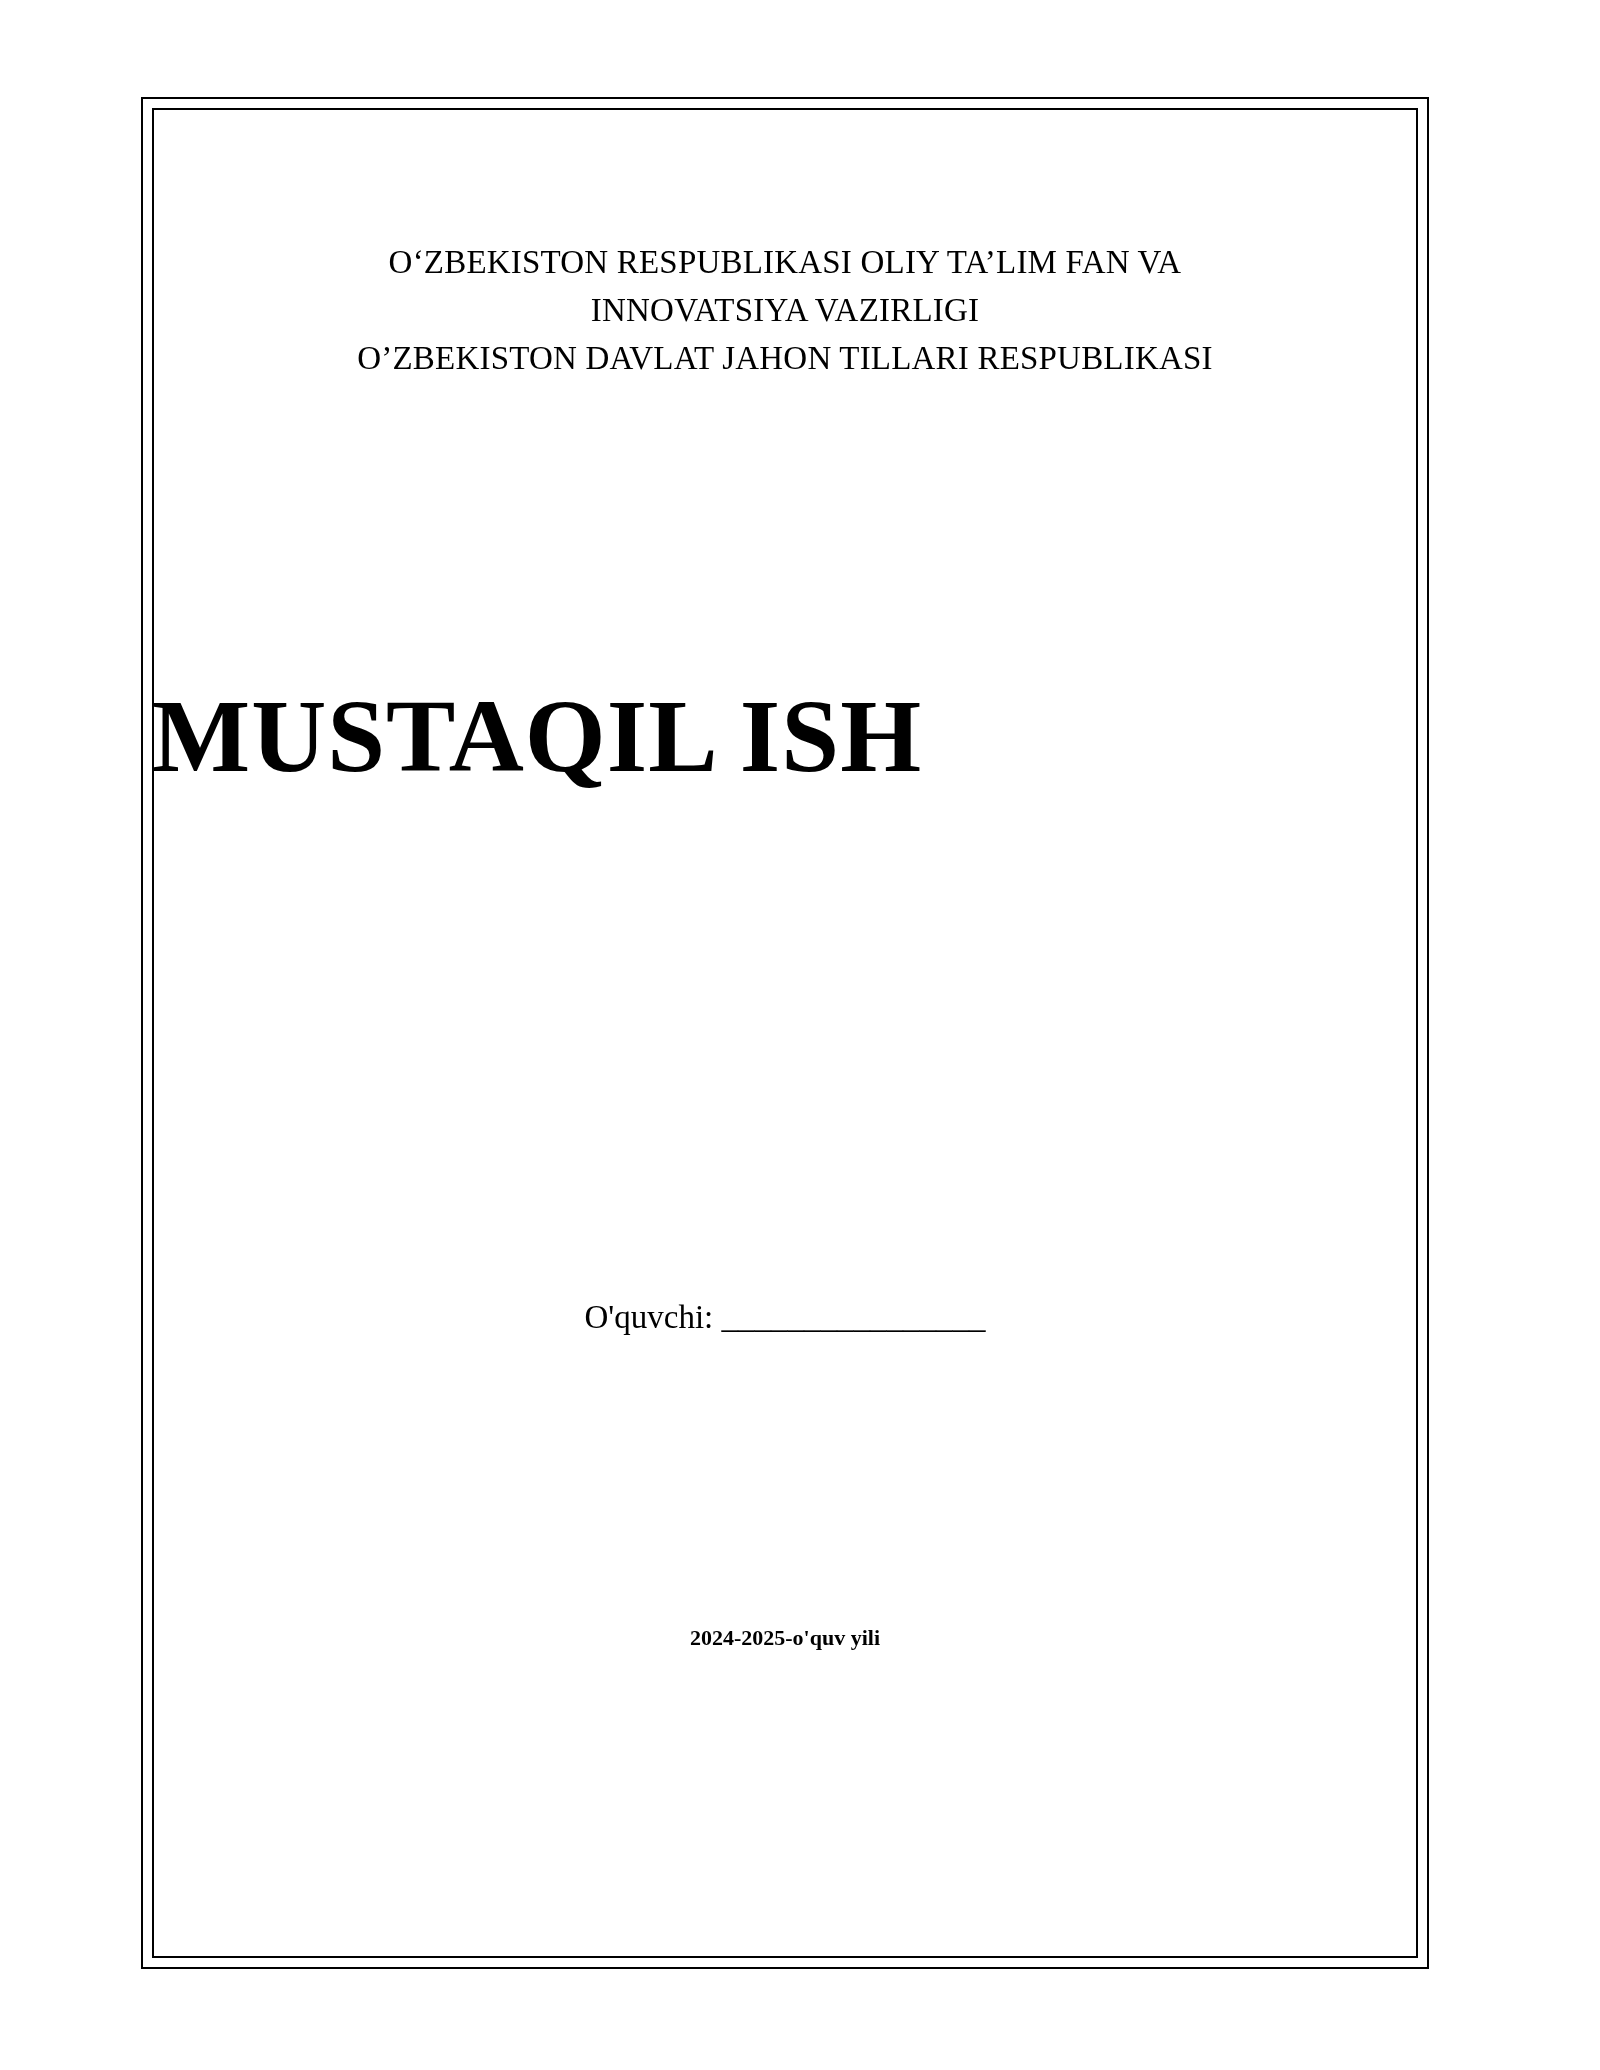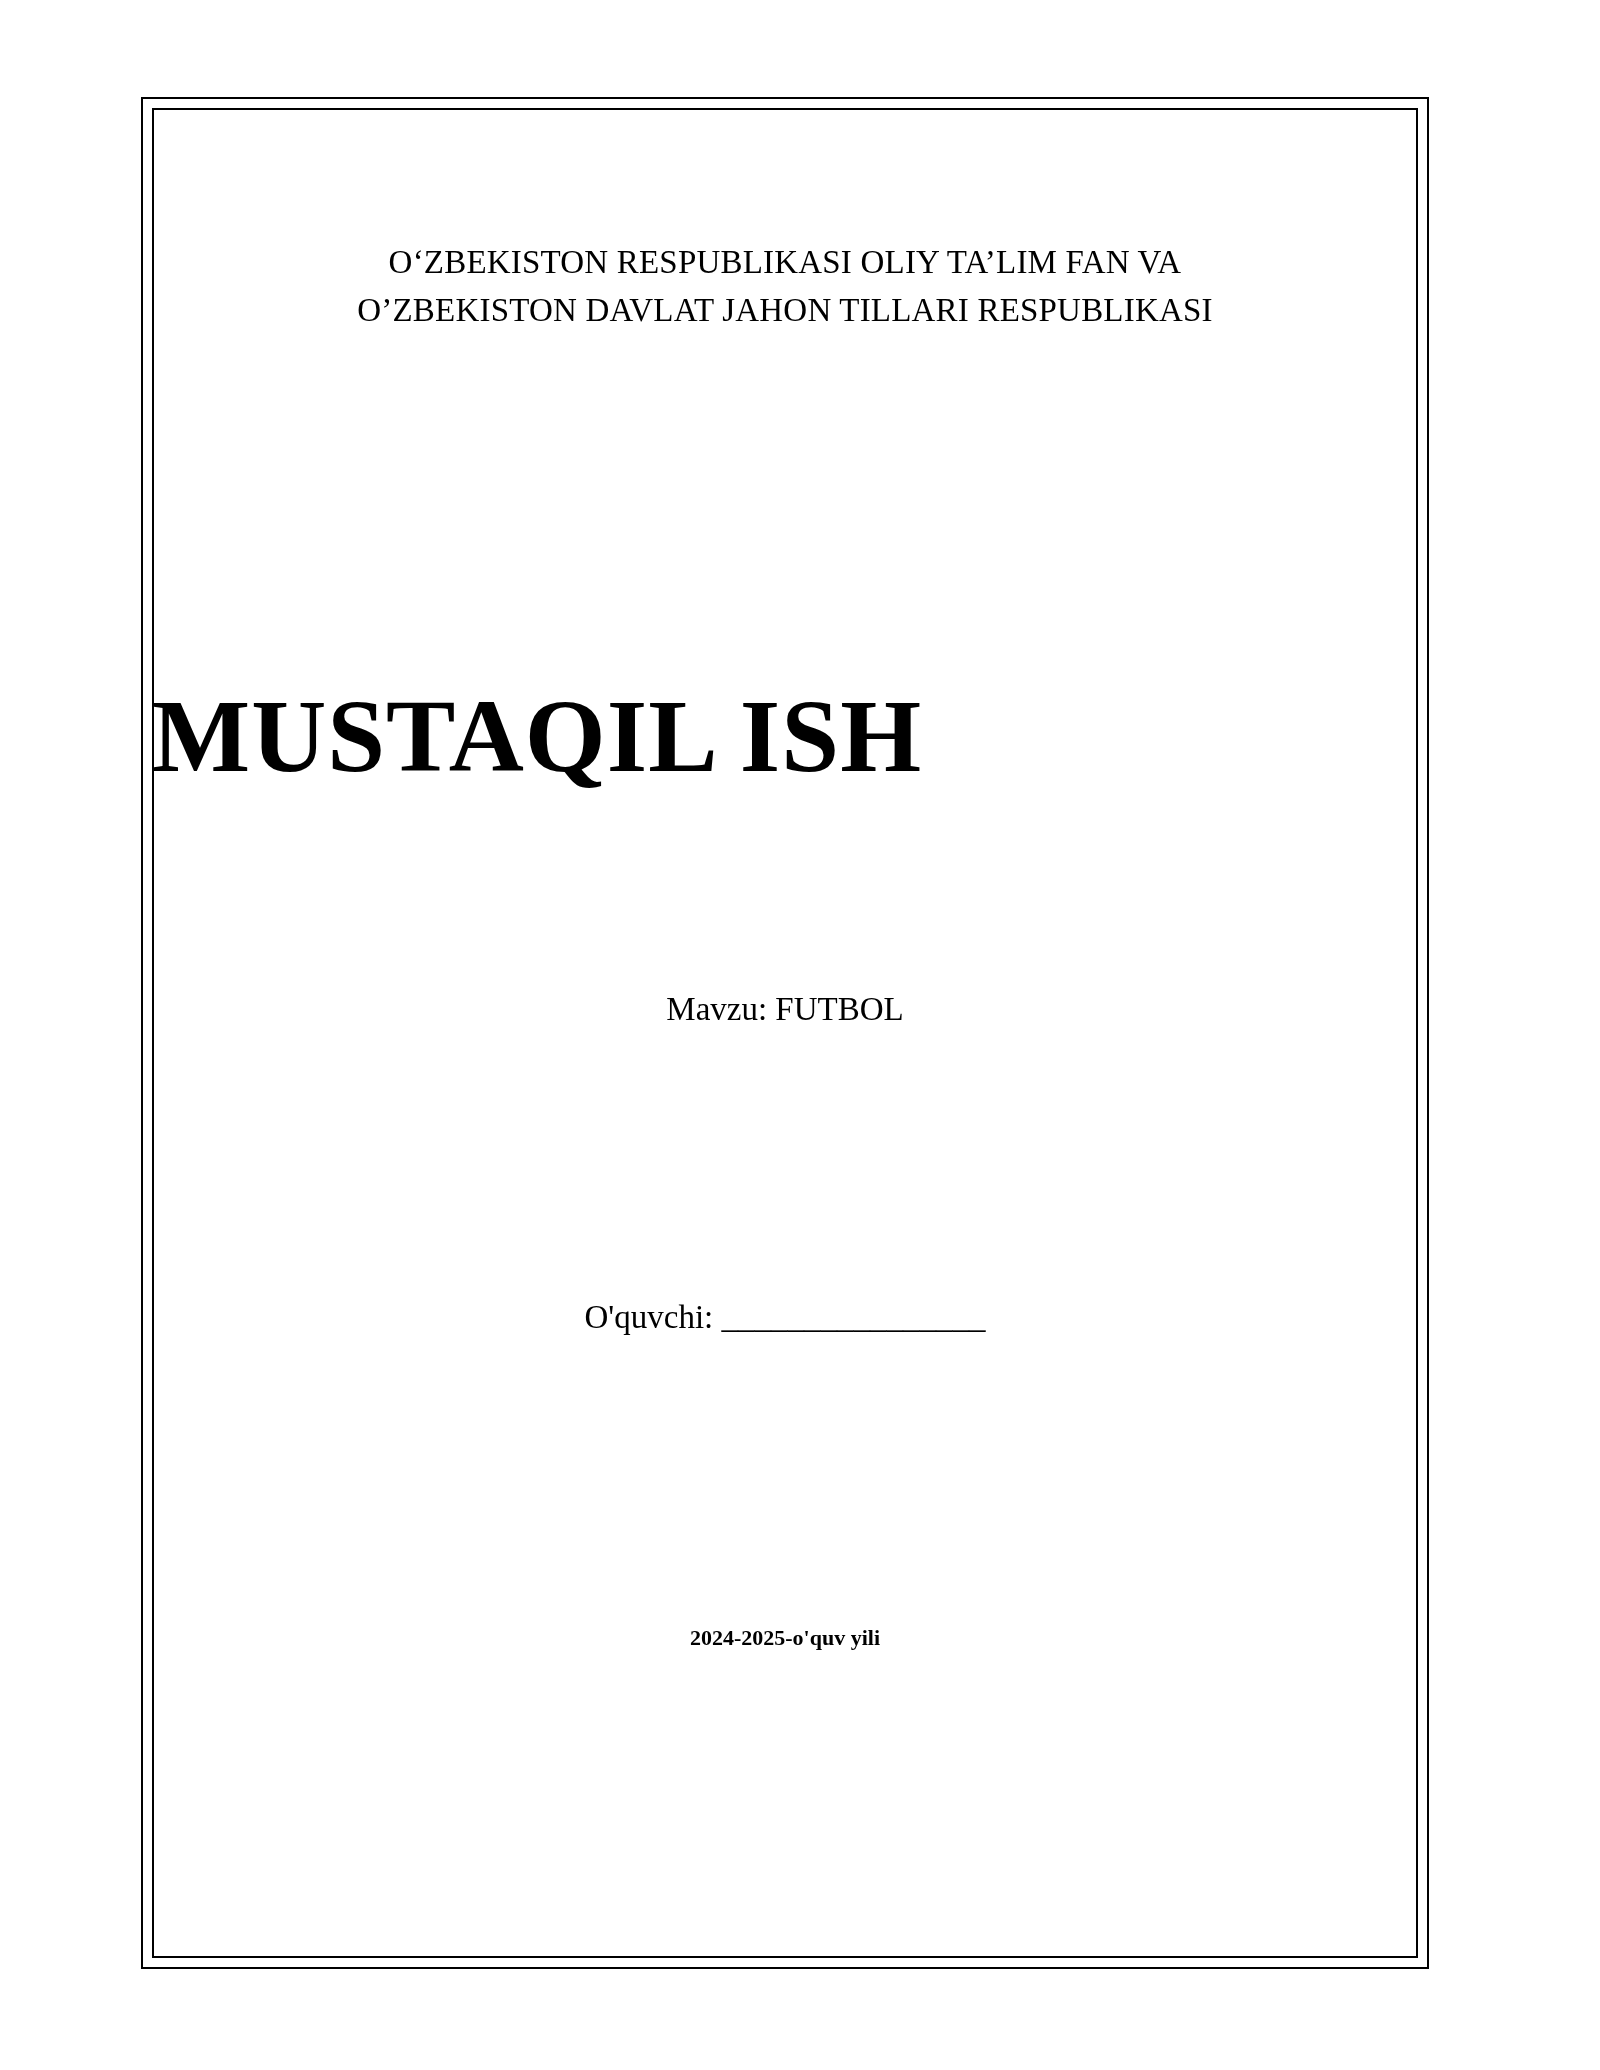--- a/index.html
+++ b/index.html
@@ -122,25 +122,25 @@
 
 <div class="page">
 
   <div class="frame-outer"></div>
   <div class="frame-inner"></div>
 
   <div class="content">
 
     <div class="ministry-block">
       <span class="ministry-line">O‘ZBEKISTON RESPUBLIKASI OLIY TA’LIM FAN VA</span>
+      <span class="ministry-line">INNOVATSIYA VAZIRLIGI</span>
       <span class="ministry-line wide">O’ZBEKISTON DAVLAT JAHON TILLARI RESPUBLIKASI</span>
     </div>
 
     <div class="doc-title">MUSTAQIL ISH</div>
 
-    <div class="subject-line">Mavzu: FUTBOL</div>
 
     <div class="student-line">O'quvchi: ________________</div>
 
     <div class="year-line">2024-2025-o'quv yili</div>
 
   </div>
 </div>
 
 </body></html>

